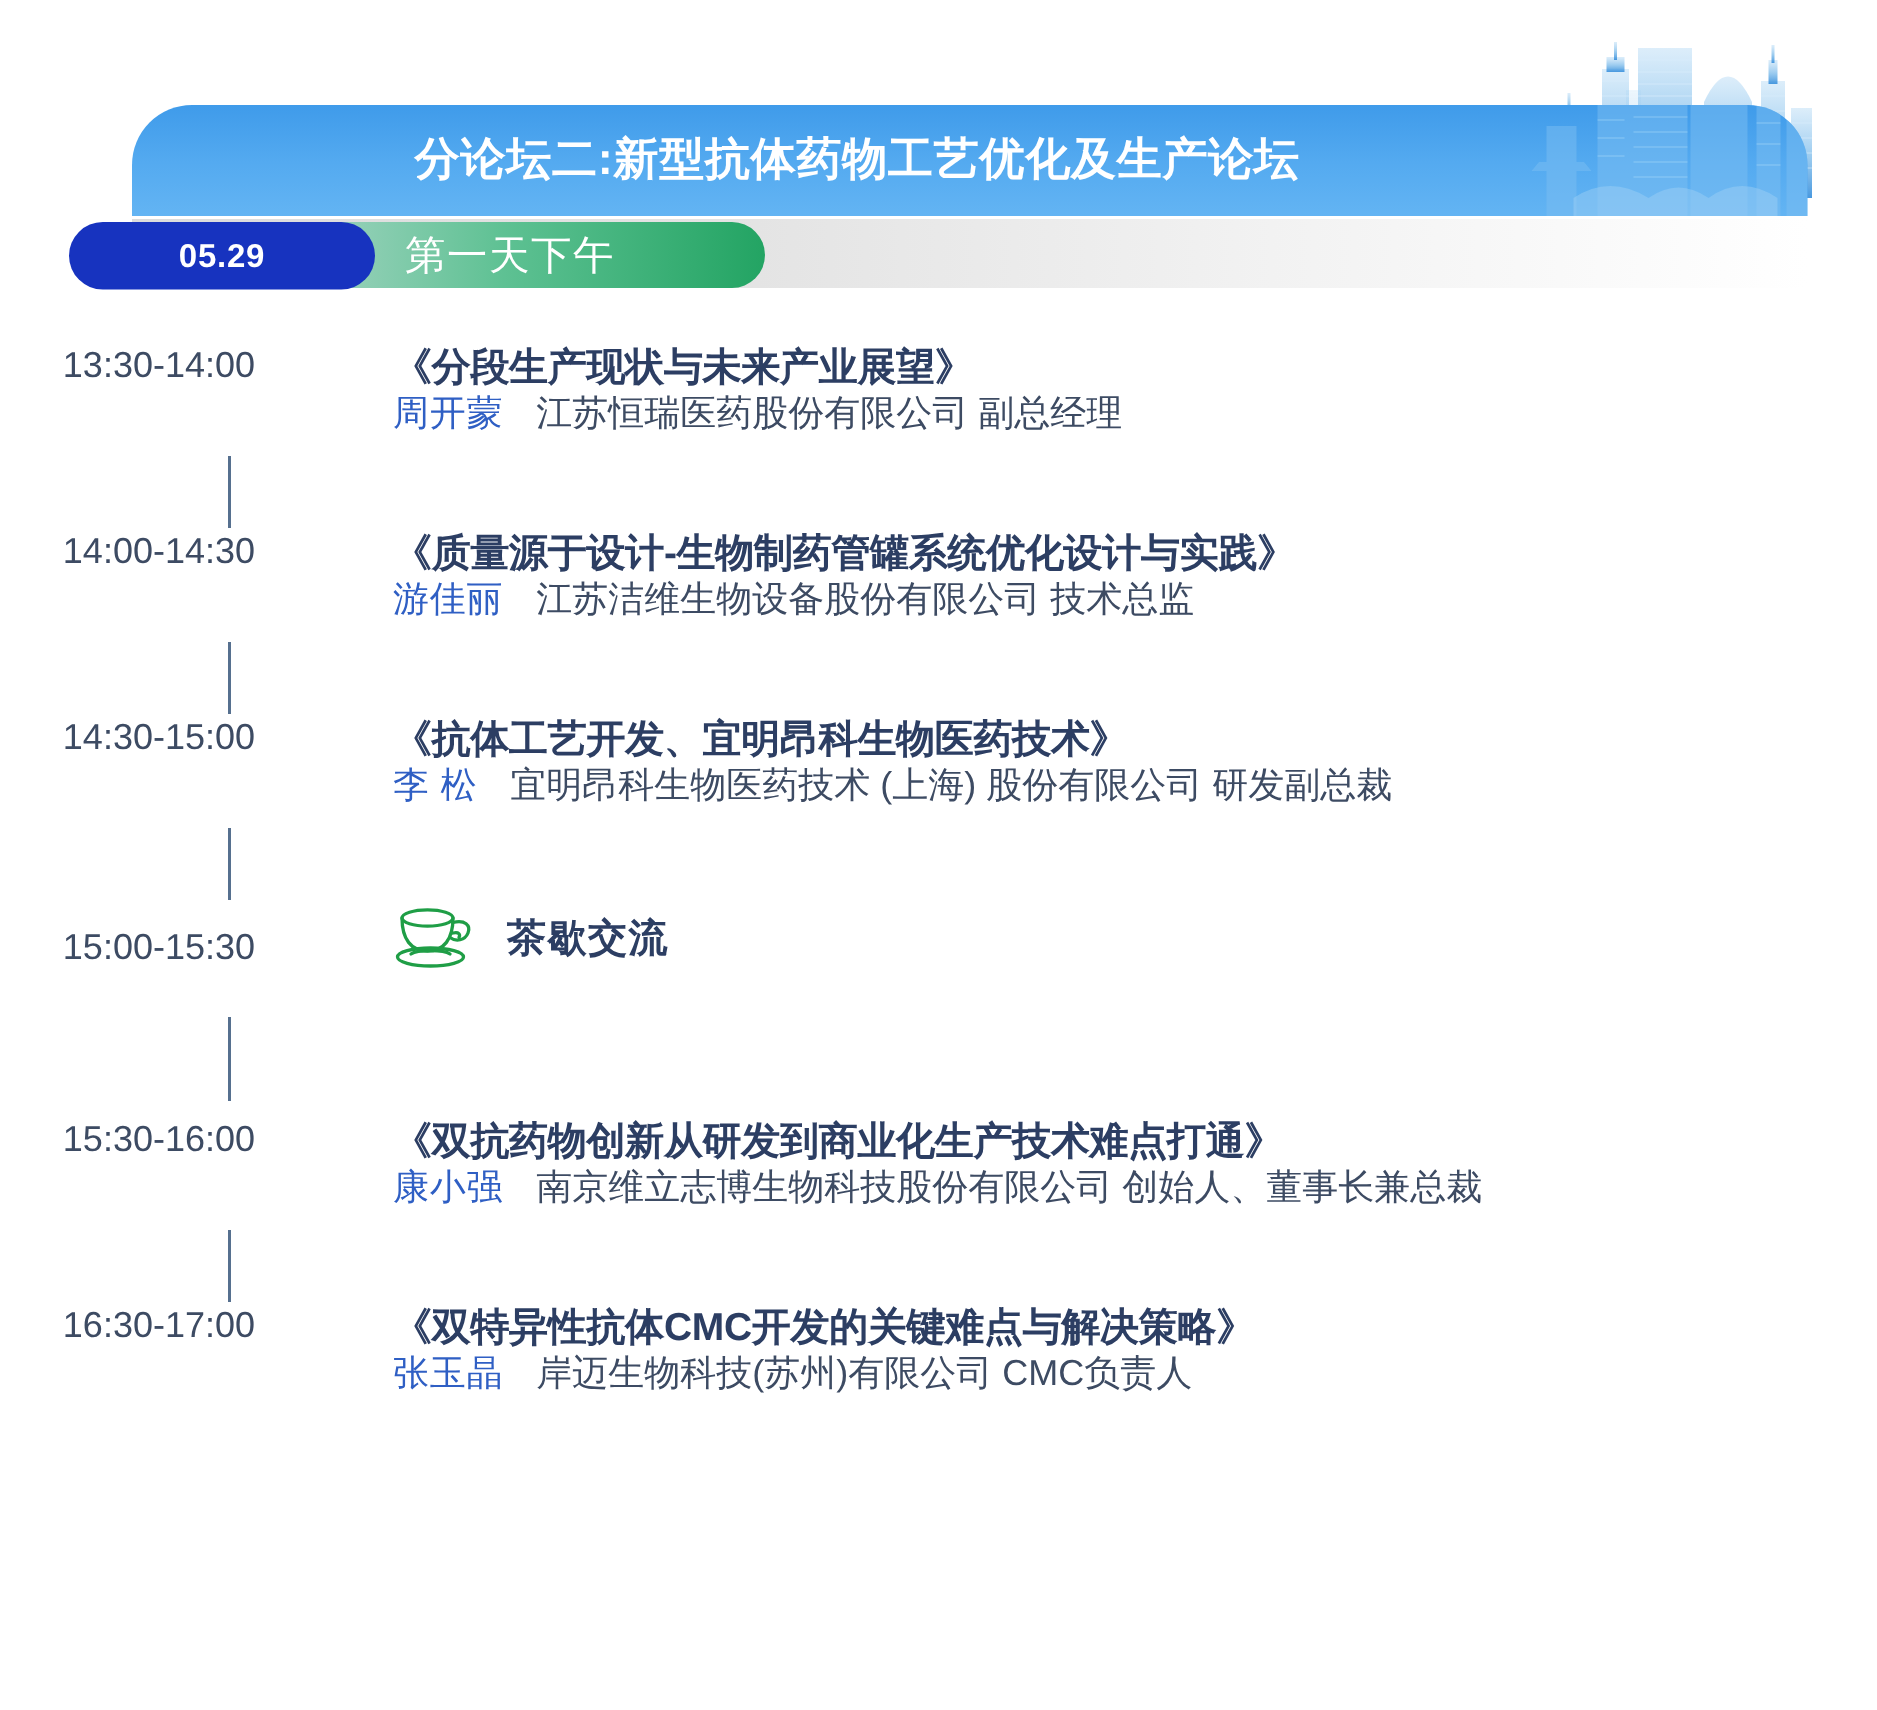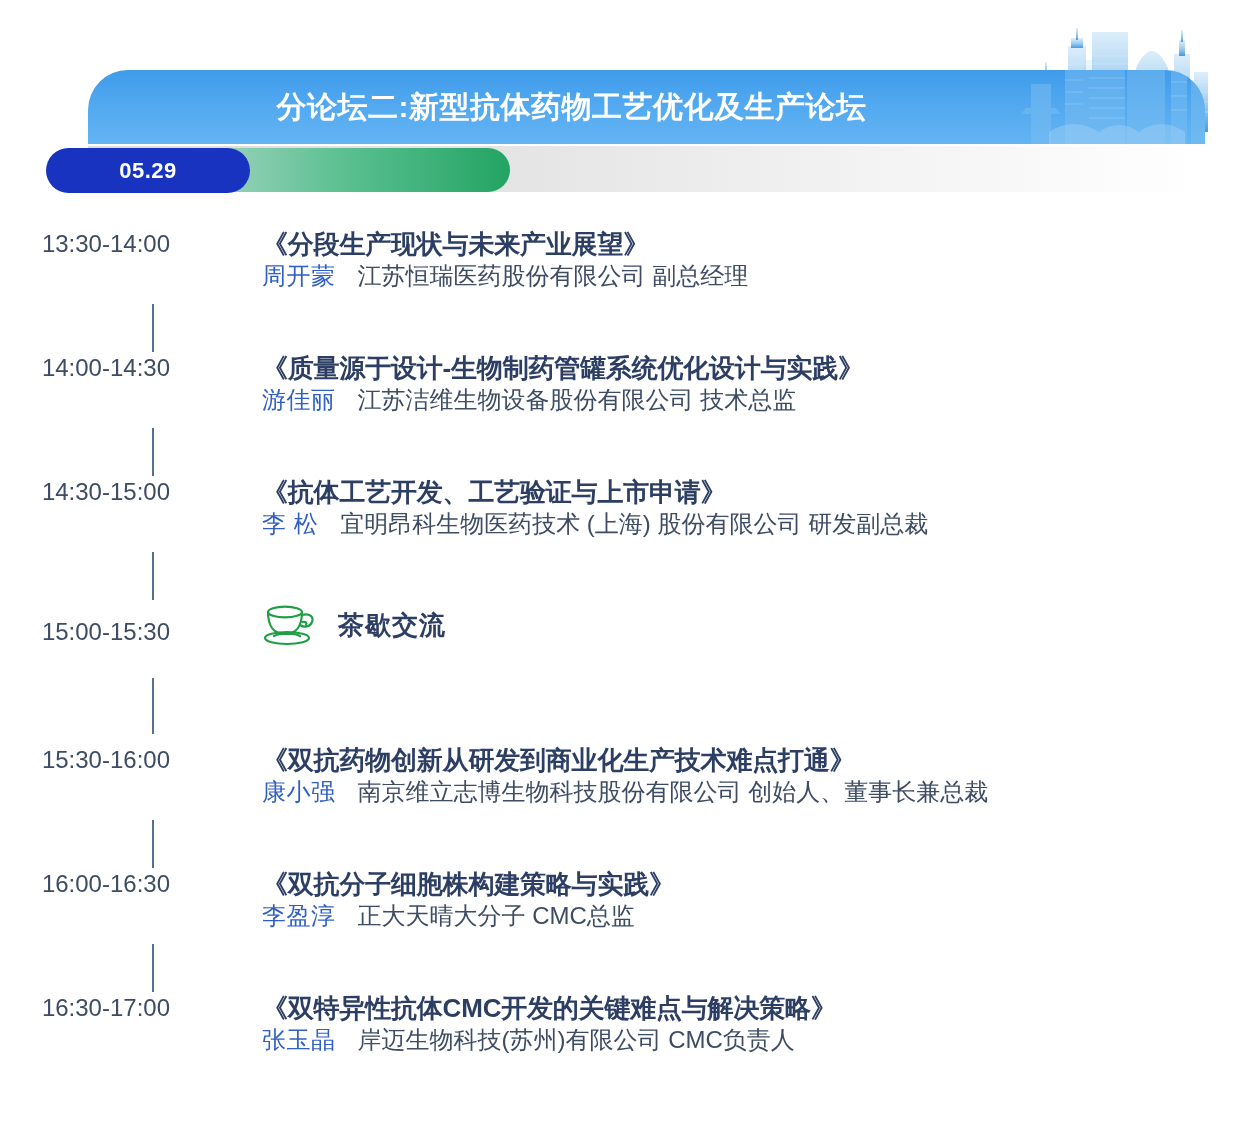--- a/index.html
+++ b/index.html
@@ -312,20 +312,21 @@
           <line x1="156" y1="40" x2="172" y2="40"></line>
         </g>
       </svg>
     </div>
     <div id="banner-title">分论坛二:新型抗体药物工艺优化及生产论坛</div>
   </div>
 
   <div id="gray-band"></div>
 
   <div id="green-pill"></div>
+  <div id="green-label">第一天下午</div>
 
   <div id="date-pill"></div>
   <div id="date-text">05.29</div>
 </div>
 
 <div id="agenda">
 
   <div class="row" style="height:124px;">
     <div class="time-col">13:30-14:00</div>
     <div class="body-col">
@@ -344,21 +345,21 @@
       <div class="speaker-line">
         <span class="speaker-name">游佳丽</span><span class="speaker-affil">江苏洁维生物设备股份有限公司 技术总监</span>
       </div>
     </div>
     <div class="connector" style="top:76px;height:48px;"></div>
   </div>
 
   <div class="row" style="height:124px;">
     <div class="time-col">14:30-15:00</div>
     <div class="body-col">
-      <div class="talk-title">《抗体工艺开发、工艺验证与上市申请》</div>
+      <div class="talk-title">《抗体工艺开发、宜明昂科生物医药技术》</div>
       <div class="speaker-line">
         <span class="speaker-name">李 松</span><span class="speaker-affil">宜明昂科生物医药技术 (上海) 股份有限公司 研发副总裁</span>
       </div>
     </div>
     <div class="connector" style="top:76px;height:48px;"></div>
   </div>
 
   <div class="row" style="height:144px; align-items:flex-start;">
     <div class="time-col" style="padding-top:18px;">15:00-15:30</div>
     <div class="break-body" style="padding-top:2px;">
@@ -383,30 +384,20 @@
     <div class="time-col">15:30-16:00</div>
     <div class="body-col">
       <div class="talk-title">《双抗药物创新从研发到商业化生产技术难点打通》</div>
       <div class="speaker-line">
         <span class="speaker-name">康小强</span><span class="speaker-affil">南京维立志博生物科技股份有限公司 创始人、董事长兼总裁</span>
       </div>
     </div>
     <div class="connector" style="top:76px;height:48px;"></div>
   </div>
 
-  <div class="row" style="height:124px;">
-    <div class="time-col">16:00-16:30</div>
-    <div class="body-col">
-      <div class="talk-title">《双抗分子细胞株构建策略与实践》</div>
-      <div class="speaker-line">
-        <span class="speaker-name">李盈淳</span><span class="speaker-affil">正大天晴大分子 CMC总监</span>
-      </div>
-    </div>
-    <div class="connector" style="top:76px;height:48px;"></div>
-  </div>
 
   <div class="row" style="height:110px;">
     <div class="time-col">16:30-17:00</div>
     <div class="body-col">
       <div class="talk-title">《双特异性抗体CMC开发的关键难点与解决策略》</div>
       <div class="speaker-line">
         <span class="speaker-name">张玉晶</span><span class="speaker-affil">岸迈生物科技(苏州)有限公司 CMC负责人</span>
       </div>
     </div>
   </div>

